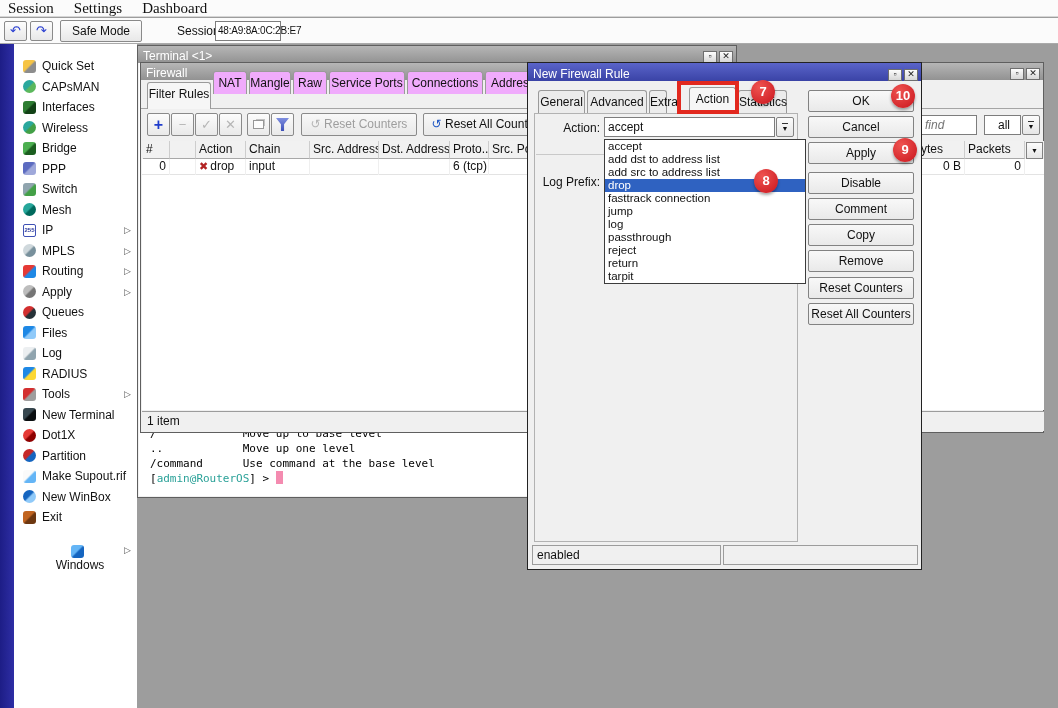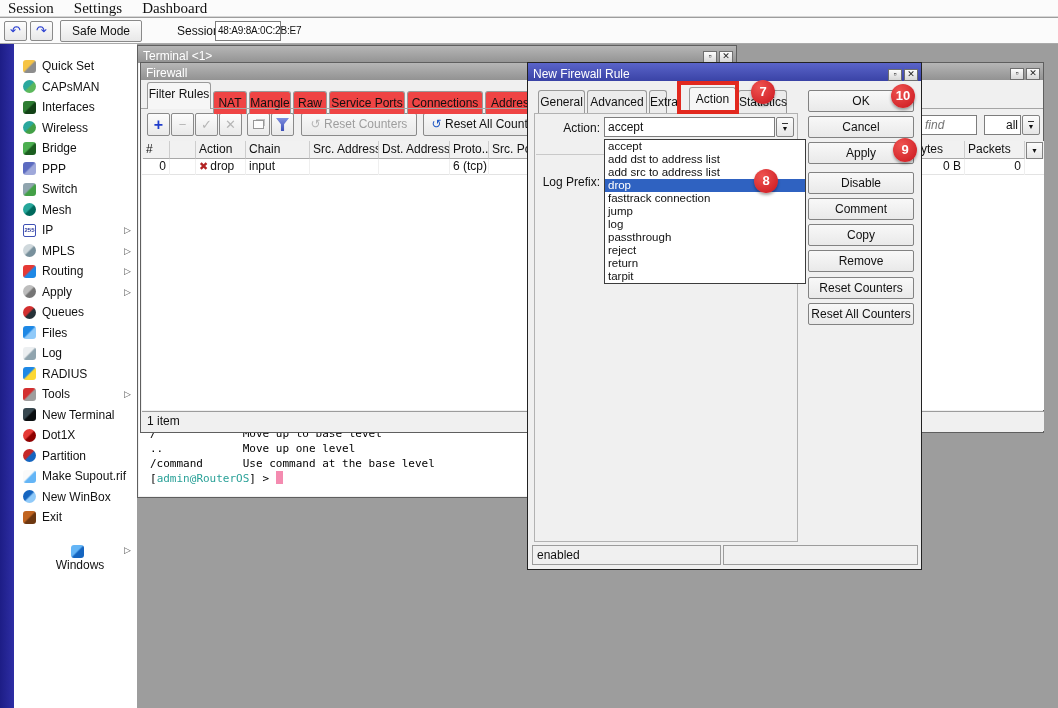--- a/index.html
+++ b/index.html
@@ -41,35 +41,35 @@
 
   
   #terminal { left:0; top:1px; width:600px; height:453px; z-index:1; }
   #termBody { position:absolute; left:1px; top:17px; right:1px; bottom:1px; background:#fff; overflow:hidden; }
   #termPre { position:absolute; left:11px; bottom:10px; font-family:"DejaVu Sans Mono", monospace; font-size:11px; line-height:15px; color:#000; }
   .t-user, .t-host { color:#2aa198; }
   #cursor { display:inline-block; width:7px; height:13px; background:#f48bb0; vertical-align:-2px; }
 
   
   #firewall { left:3px; top:18px; width:904px; height:371px; z-index:2; }
-  .fwtab { position:absolute; top:28px; height:23px; background:#ef4444; border:1px solid #9a9a9a; border-bottom:none; border-radius:3px 3px 0 0; text-align:center; font-size:12px; line-height:22px; z-index:1; }
+  .fwtab { position:absolute; top:8px; height:23px; background:#f0abfc; border:1px solid #9a9a9a; border-bottom:none; border-radius:3px 3px 0 0; text-align:center; font-size:12px; line-height:22px; z-index:1; }
   .fwtab.active { top:19px; height:27px; background:#f6f6f6; z-index:3; }
   #fwTabLine { position:absolute; left:0; top:45px; width:100%; border-top:1px solid #a5a5a5; z-index:2; }
   .fwtool { position:absolute; top:50px; width:23px; height:23px; background:linear-gradient(#fcfcfc,#e9e9e9); border:1px solid #8a8a8a; border-radius:2px; text-align:center; line-height:21px; font-size:13px; }
   .fwtool .dis { color:#b5b5b5; }
   #plusBtn span { color:#1f3ccc; font-weight:bold; font-size:16px; }
   .funnel { display:inline-block; width:13px; height:13px; margin-top:4px; background:linear-gradient(#7f8fe0,#3d4fb8); clip-path:polygon(0 0,100% 0,62% 48%,62% 100%,38% 100%,38% 48%); }
   .copyicon { display:inline-block; width:11px; height:9px; border:1px solid #979797; background:#fdfdfd; box-shadow:2px -2px 0 -1px #c2c2c2; margin-top:6px; }
   .resetbtn { position:absolute; top:50px; height:23px; background:linear-gradient(#f8f8f8,#e9e9e9); border:1px solid #8a8a8a; border-radius:2px; font-size:12px; line-height:21px; text-align:center; white-space:nowrap; overflow:hidden; }
   .resetbtn .circ { font-size:12px; }
   .resetbtn.disabled { color:#9e9e9e; }
   .resetbtn.disabled .circ { color:#b5b5b5; }
   .resetbtn.enabled .circ { color:#1f57c4; }
   #findInput { position:absolute; left:780px; top:52px; width:56px; height:20px; font-style:italic; font-size:12px; color:#9a9a9a; padding:0 3px; font-family:"Liberation Sans",sans-serif; }
-  #allBox { position:absolute; left:843px; top:52px; width:37px; height:20px; font-size:12px; line-height:18px; padding-left:21px; }
+  #allBox { position:absolute; left:843px; top:52px; width:37px; height:20px; font-size:12px; line-height:18px; padding-left:13px; }
   .dropbtn { position:absolute; width:18px; height:20px; background:linear-gradient(#fcfcfc,#e6e6e6); border:1px solid #828282; border-radius:2px; text-align:center; }
   .dropbtn i { display:inline-block; font-style:normal; font-size:7px; line-height:7px; border-top:1px solid #333; padding-top:1px; margin-top:5px; }
   #allDrop { left:881px; top:52px; }
   #hdrMenuBtn { position:absolute; left:885px; top:79px; width:17px; height:17px; background:linear-gradient(#fcfcfc,#e6e6e6); border:1px solid #828282; text-align:center; font-size:7px; line-height:16px; }
   #fwHeader { position:absolute; left:1px; top:78px; width:902px; height:18px; background:#f1f1f1; }
   .hcell { position:absolute; top:0; height:18px; background:#f1f1f1; border-right:1px solid #cdcdcd; border-bottom:1px solid #a8a8a8; font-size:12px; line-height:16px; padding:0 3px; white-space:nowrap; overflow:hidden; }
   #fwTable { position:absolute; left:1px; top:96px; width:902px; bottom:22px; background:#fff; }
   #fwRow { position:absolute; left:0; top:0; width:100%; height:16px; border-bottom:1px solid #e3e3e3; }
   .rcell { position:absolute; top:0; height:16px; font-size:12px; line-height:15px; padding:0 3px; white-space:nowrap; overflow:hidden; border-right:1px solid #efefef; }
   .rcell.right { text-align:right; }

